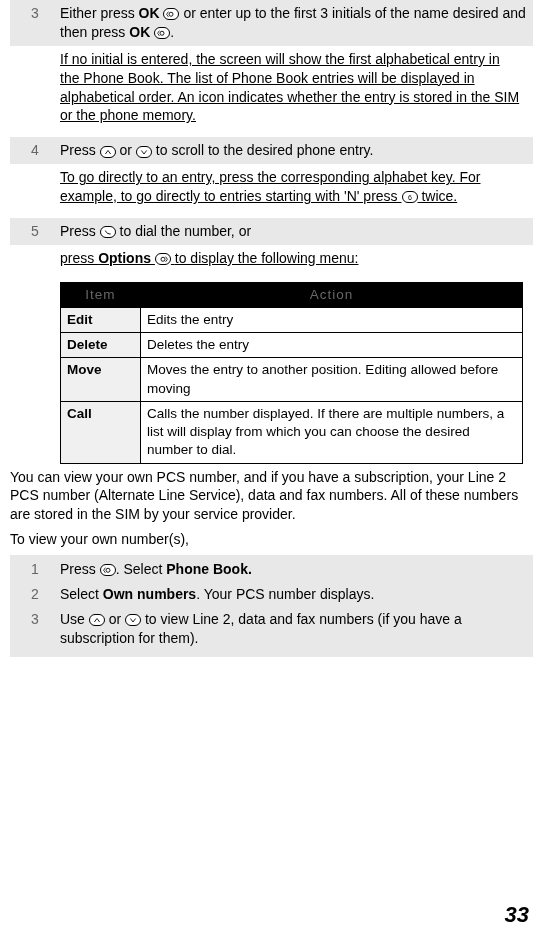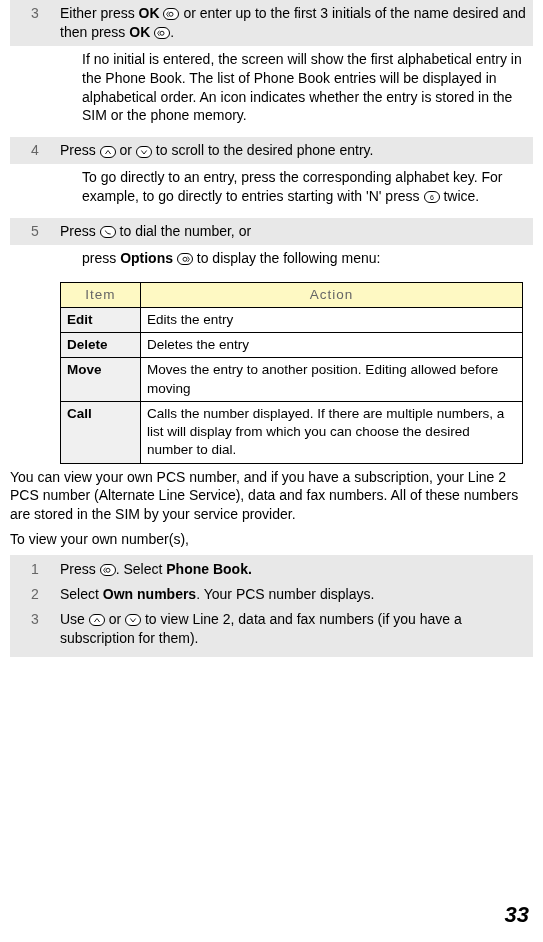--- a/index.html
+++ b/index.html
@@ -23,22 +23,23 @@
     padding: 4px 0;
     color: #666;
     font-size: 14px;
   }
   .step-text-cell {
     flex: 1;
     padding: 4px 6px 4px 0;
   }
   .shaded { background: #e8e8e8; }
   .step-indent {
-    margin-left: 72px;
+    margin-left: 50px;
     padding: 4px 10px 8px 0;
+    text-decoration: underline;
   }
   .icon {
     display: inline-block;
     vertical-align: middle;
     width: 16px;
     height: 12px;
     border: 1px solid #000;
     border-radius: 7px;
     position: relative;
     font-size: 9px;
@@ -55,21 +56,21 @@
     width: calc(100% - 60px);
     font-size: 13.5px;
   }
   .options-table th, .options-table td {
     border: 1px solid #000;
     padding: 3px 6px;
     text-align: left;
     vertical-align: top;
   }
   .options-table thead th {
-    background: #fef9c3;
+    background: #000000;
     color: #666;
     font-weight: normal;
     letter-spacing: 1px;
     text-align: center;
   }
   .options-table .item-col {
     width: 80px;
     font-weight: bold;
     background: #f0f0f0;
     margin-left: 24px;

